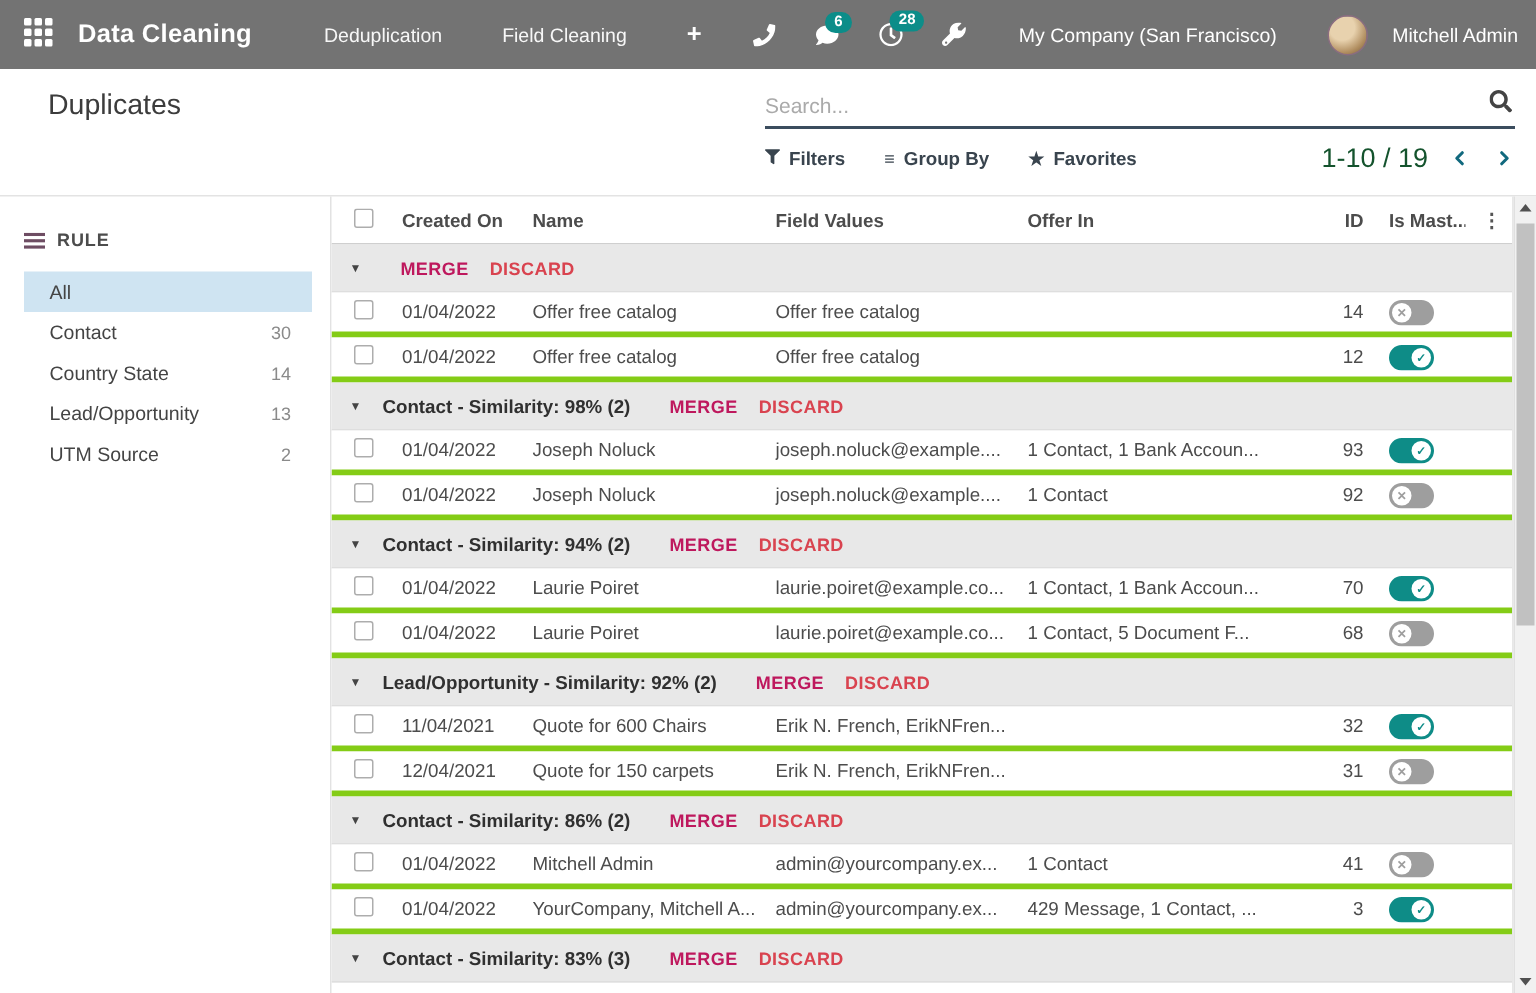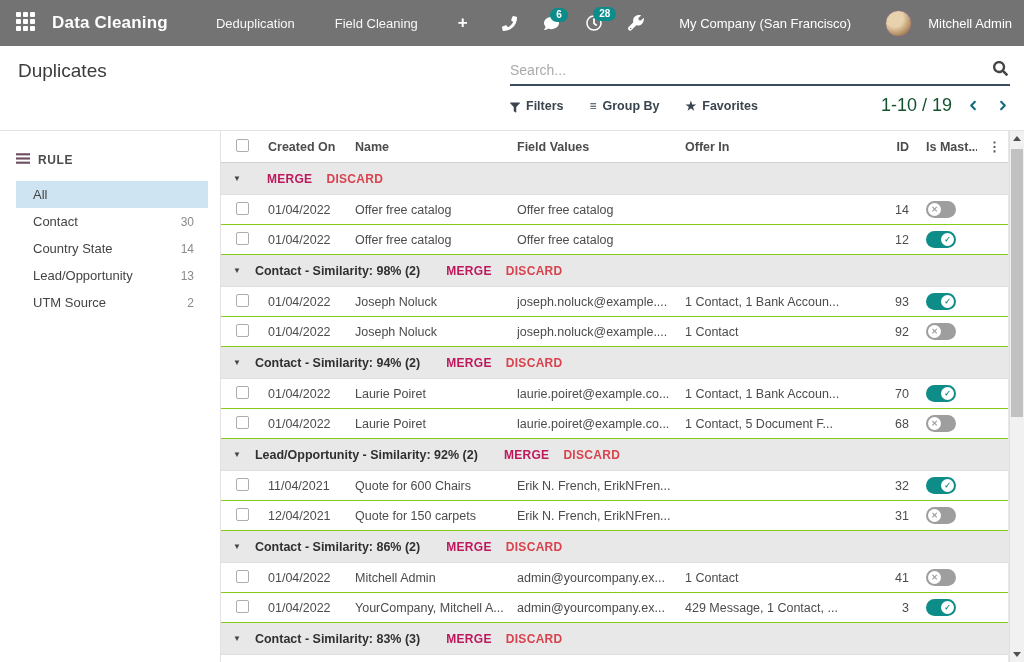--- a/index.html
+++ b/index.html
@@ -20,41 +20,41 @@
   .icon-btn svg { display:block; }
   .badge { position:absolute; top:-2px; left:16px; background:#0c8d89; color:#fff;
     font-size:10px; font-weight:bold; border-radius:9px; padding:2px 6px; line-height:1; }
   .company { font-size:13px; margin:0 26px 0 18px; cursor:pointer; }
   .avatar { width:27px; height:27px; border-radius:50%;
     background:radial-gradient(circle at 35% 30%, #e8d2ae 0 35%, #b08d5f 70%, #6d5435 100%);
     border:1px solid #8a6d80; margin-right:8px; cursor:pointer; }
   .username { font-size:13px; cursor:pointer; }
 
   
-  .control-panel { height:84px; display:flex; justify-content:space-between; padding:10px 14px 0 18px; }
+  .control-panel { height:84px; display:flex; justify-content:space-between; padding:10px 14px 0 32px; }
   .page-title { font-size:19px; color:#3c3c3c; margin-top:4px; }
   .cp-right { width:500px; }
   .searchbox { display:flex; align-items:center; border-bottom:2px solid #3b4d5e; height:30px; }
   .searchbox input { flex:1; border:0; outline:none; font-size:14px; color:#555;
     font-family:"Liberation Sans", sans-serif; }
   .searchbox input::placeholder { color:#aaa; }
   .cp-row2 { display:flex; align-items:center; margin-top:9px; }
-  .cp-btn { display:flex; align-items:flex-end; gap:6px; font-size:12.5px; font-weight:bold;
+  .cp-btn { display:flex; align-items:flex-start; gap:6px; font-size:12.5px; font-weight:bold;
     color:#39444e; margin-right:26px; cursor:pointer; background:none; border:0;
     font-family:"Liberation Sans", sans-serif; }
   .cp-btn .glyph { font-size:12px; color:#39444e; }
   .pager { margin-left:auto; display:flex; align-items:center; gap:14px; }
   .pager-count { font-size:18px; color:#14532d; }
   .pager-arrow { cursor:pointer; display:flex; align-items:center; padding:2px; }
 
   
   .content { display:flex; height:532px; border-top:1px solid #e3e3e3; position:relative; }
 
   .sidebar { width:221px; border-right:1px solid #e2e2e2; padding-top:22px; flex:0 0 221px; }
-  .rule-header { display:flex; gap:8px; padding-left:16px; margin-bottom:14px; }
+  .rule-header { display:flex; align-items:center; gap:8px; padding-left:16px; margin-bottom:14px; }
   .rule-title { font-size:12px; font-weight:bold; color:#4c4c4c; letter-spacing:.6px; }
   .side-item { display:flex; align-items:center; height:27px; margin:0 12px 0 16px;
     padding:0 14px 0 17px; font-size:13px; color:#444; cursor:pointer; }
   .side-item.selected { background:#cfe4f2; }
   .side-item .lbl { flex:1; }
   .side-item .cnt { font-size:12px; color:#8a8a8a; }
 
   .main { flex:1; margin-right:15px; overflow:hidden; border-right:1px solid #e7e7e7; }
 
   .thead { display:flex; align-items:center; height:32px; border-bottom:1px solid #cfcfcf;
@@ -75,21 +75,21 @@
 
   .group-row { display:flex; align-items:center; height:32px; background:#e8e8e8;
     border-bottom:1px solid #dedede; padding-left:12px; gap:14px; }
   .caret { font-size:8px; color:#444; cursor:pointer; }
   .group-label { font-size:12.5px; font-weight:bold; color:#303030; cursor:pointer; }
   .merge, .discard { background:none; border:0; font-size:12px; font-weight:bold;
     letter-spacing:.3px; cursor:pointer; font-family:"Liberation Sans", sans-serif; }
   .merge { color:#be185d; margin-left:12px; }
   .discard { color:#d9434f; }
 
-  .row { display:flex; align-items:center; height:30px; border-bottom:1px solid #84cc16;
+  .row { display:flex; align-items:center; height:30px; border-bottom:4px solid #84cc16;
     font-size:12.5px; color:#4c4c4c; background:#fff;justify-content:center; }
 
   .toggle { width:30px; height:17px; border-radius:9px; background:#9e9e9e;
     position:relative; display:inline-block; cursor:pointer; vertical-align:middle; }
   .toggle .knob { position:absolute; top:2px; left:2px; width:13px; height:13px;
     background:#fff; border-radius:50%; font-size:8px; line-height:13px;
     text-align:center; color:#9e9e9e; font-weight:bold; }
   .toggle .tc { display:none; }
   .toggle.on { background:#0e8c87; }
   .toggle.on .knob { left:auto; right:2px; color:#0e8c87; }

